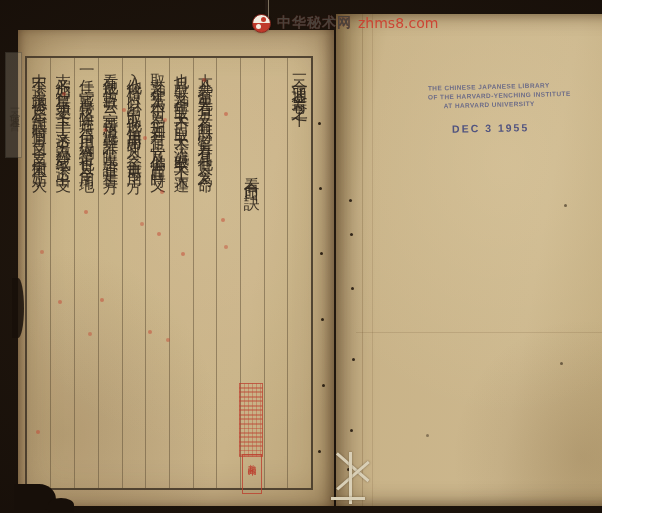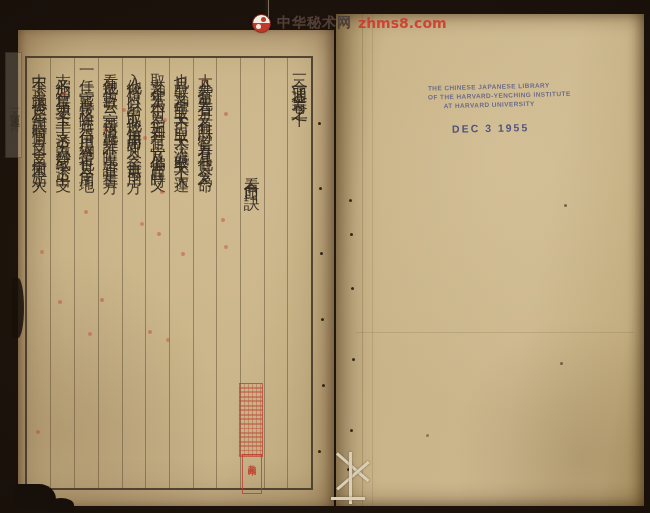--- a/index.html
+++ b/index.html
@@ -1,28 +1,28 @@
 <!DOCTYPE html>
 <html><head>
 <meta charset="utf-8">
 <style>
   html,body{margin:0;padding:0;}
   body{font-family:"DejaVu Sans",sans-serif;}
-  .stage{position:relative;width:650px;height:513px;background:
+  .stage{position:relative;width:602px;height:513px;background:
     radial-gradient(120% 100% at 50% 50%, #241a10 0%, #170f09 70%, #0f0a06 100%);
     overflow:hidden;}
 
   
   .watermark{position:absolute;left:252px;top:12px;height:22px;display:flex;align-items:center;gap:6px;z-index:30;}
   .yy{width:17px;height:17px;border-radius:50%;background:linear-gradient(180deg,#f2ece0 50%,#c0392b 50%);
       border:1px solid #8a2a20;box-shadow:0 0 2px rgba(0,0,0,.4);position:relative;}
   .yy:before{content:"";position:absolute;left:8px;top:2px;width:5px;height:5px;border-radius:50%;background:#c0392b;}
   .yy:after{content:"";position:absolute;left:3px;top:9px;width:5px;height:5px;border-radius:50%;background:#f2ece0;}
   .wm-name{font-size:14px;font-weight:bold;color:#4a413a;text-shadow:0 0 1px rgba(180,40,30,.35);letter-spacing:1px;}
-  .wm-url{font-size:14px;font-weight:bold;color:#cf3b2c;opacity:.9;}
+  .wm-url{font-size:14px;font-weight:normal;color:#cf3b2c;opacity:.9;}
 
   
   .page-left{position:absolute;left:18px;top:30px;width:316px;height:476px;
     background:
       radial-gradient(120% 90% at 60% 35%, rgba(255,240,200,.14), transparent 60%),
       radial-gradient(70% 55% at 15% 85%, rgba(90,60,30,.20), transparent 70%),
       linear-gradient(100deg,#b69e73 0%,#c4ad82 18%,#c7b086 70%,#b9a276 100%);
     box-shadow:inset 0 0 42px rgba(70,45,20,.45), inset -9px 0 14px -6px rgba(55,32,14,.55), inset 6px 0 10px -5px rgba(55,32,14,.5);}
   .spine-label{position:absolute;left:-13px;top:22px;width:15px;height:100px;
     background:rgba(220,210,185,.22);border:1px solid rgba(0,0,0,.25);

